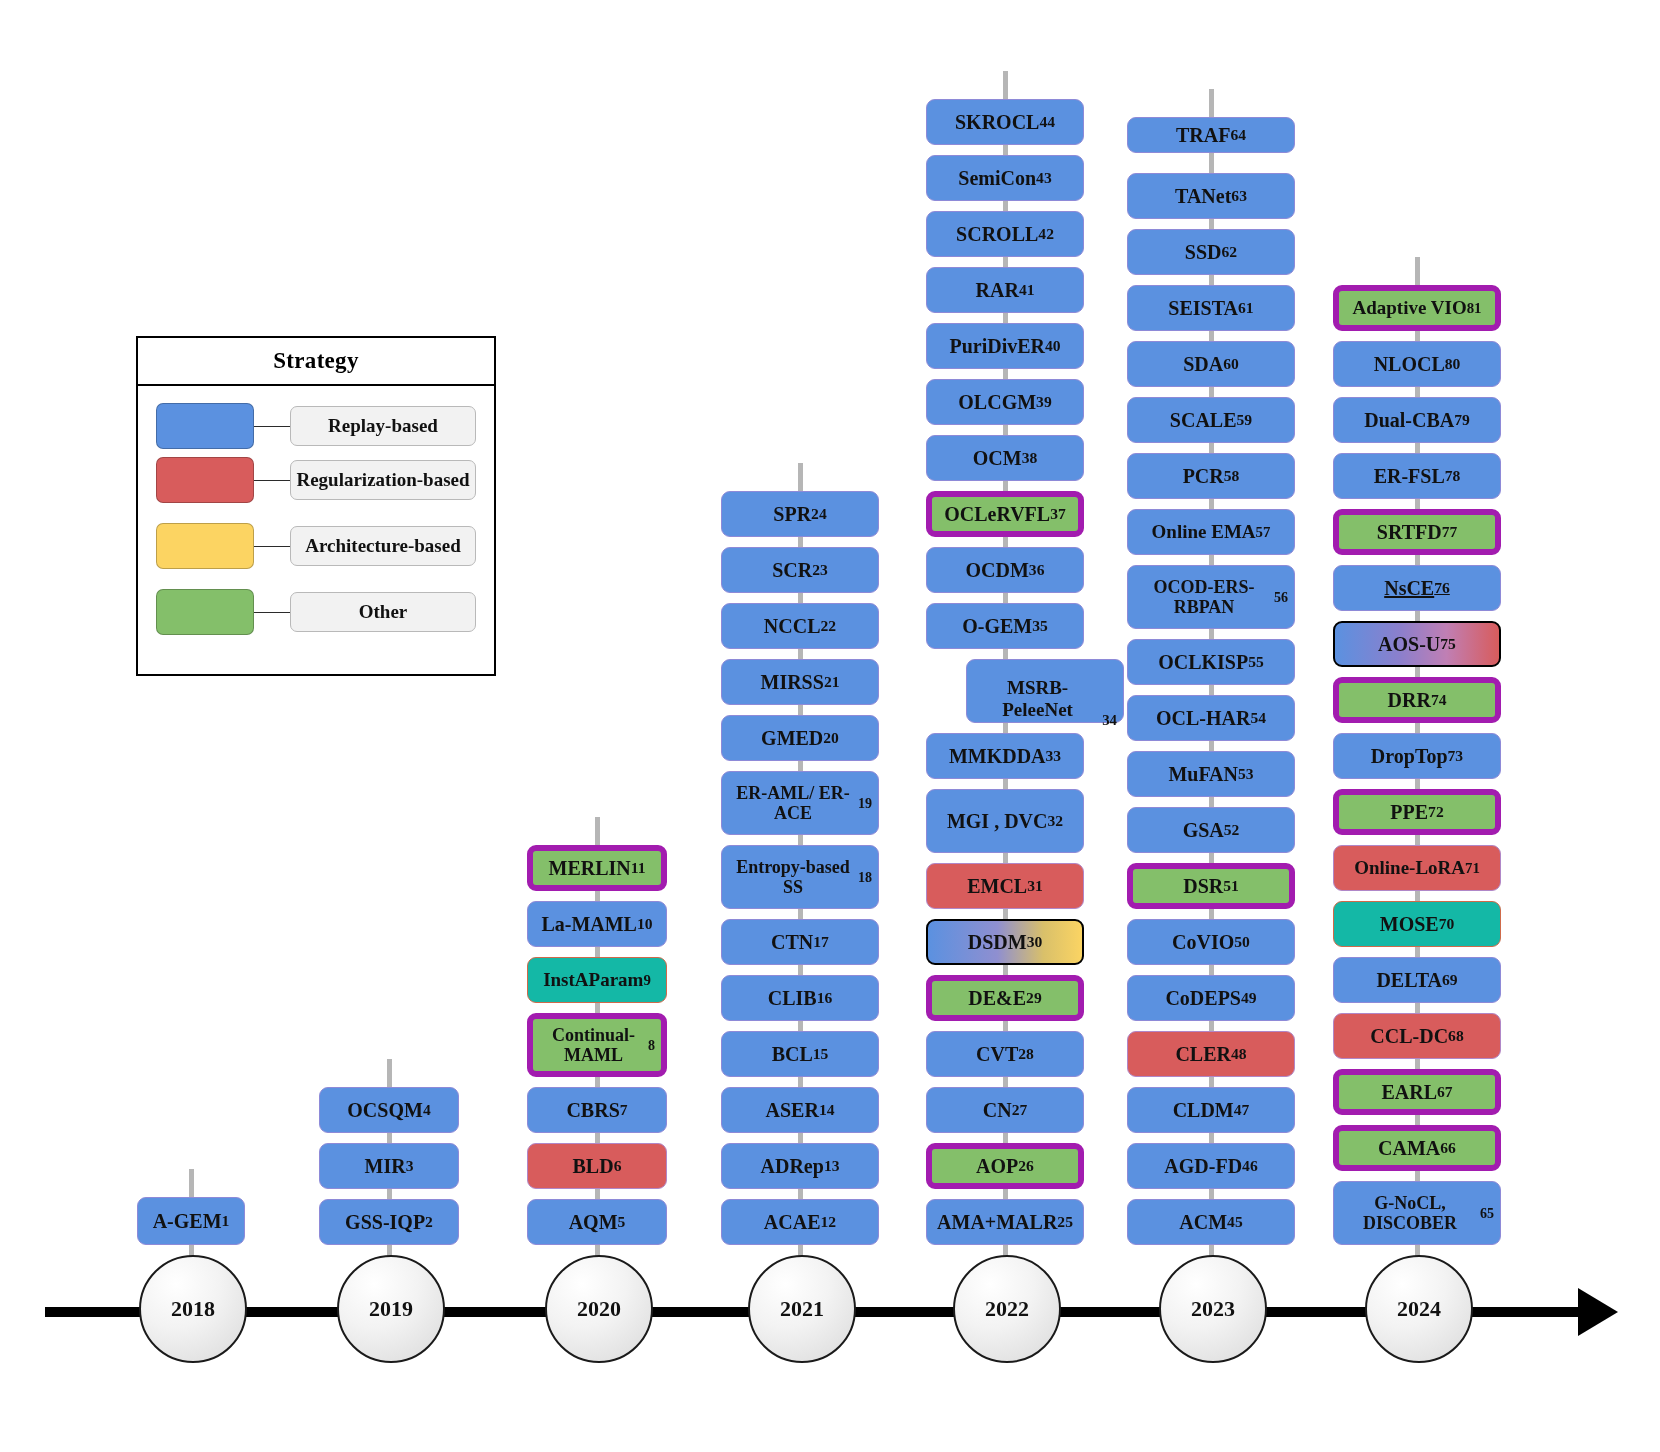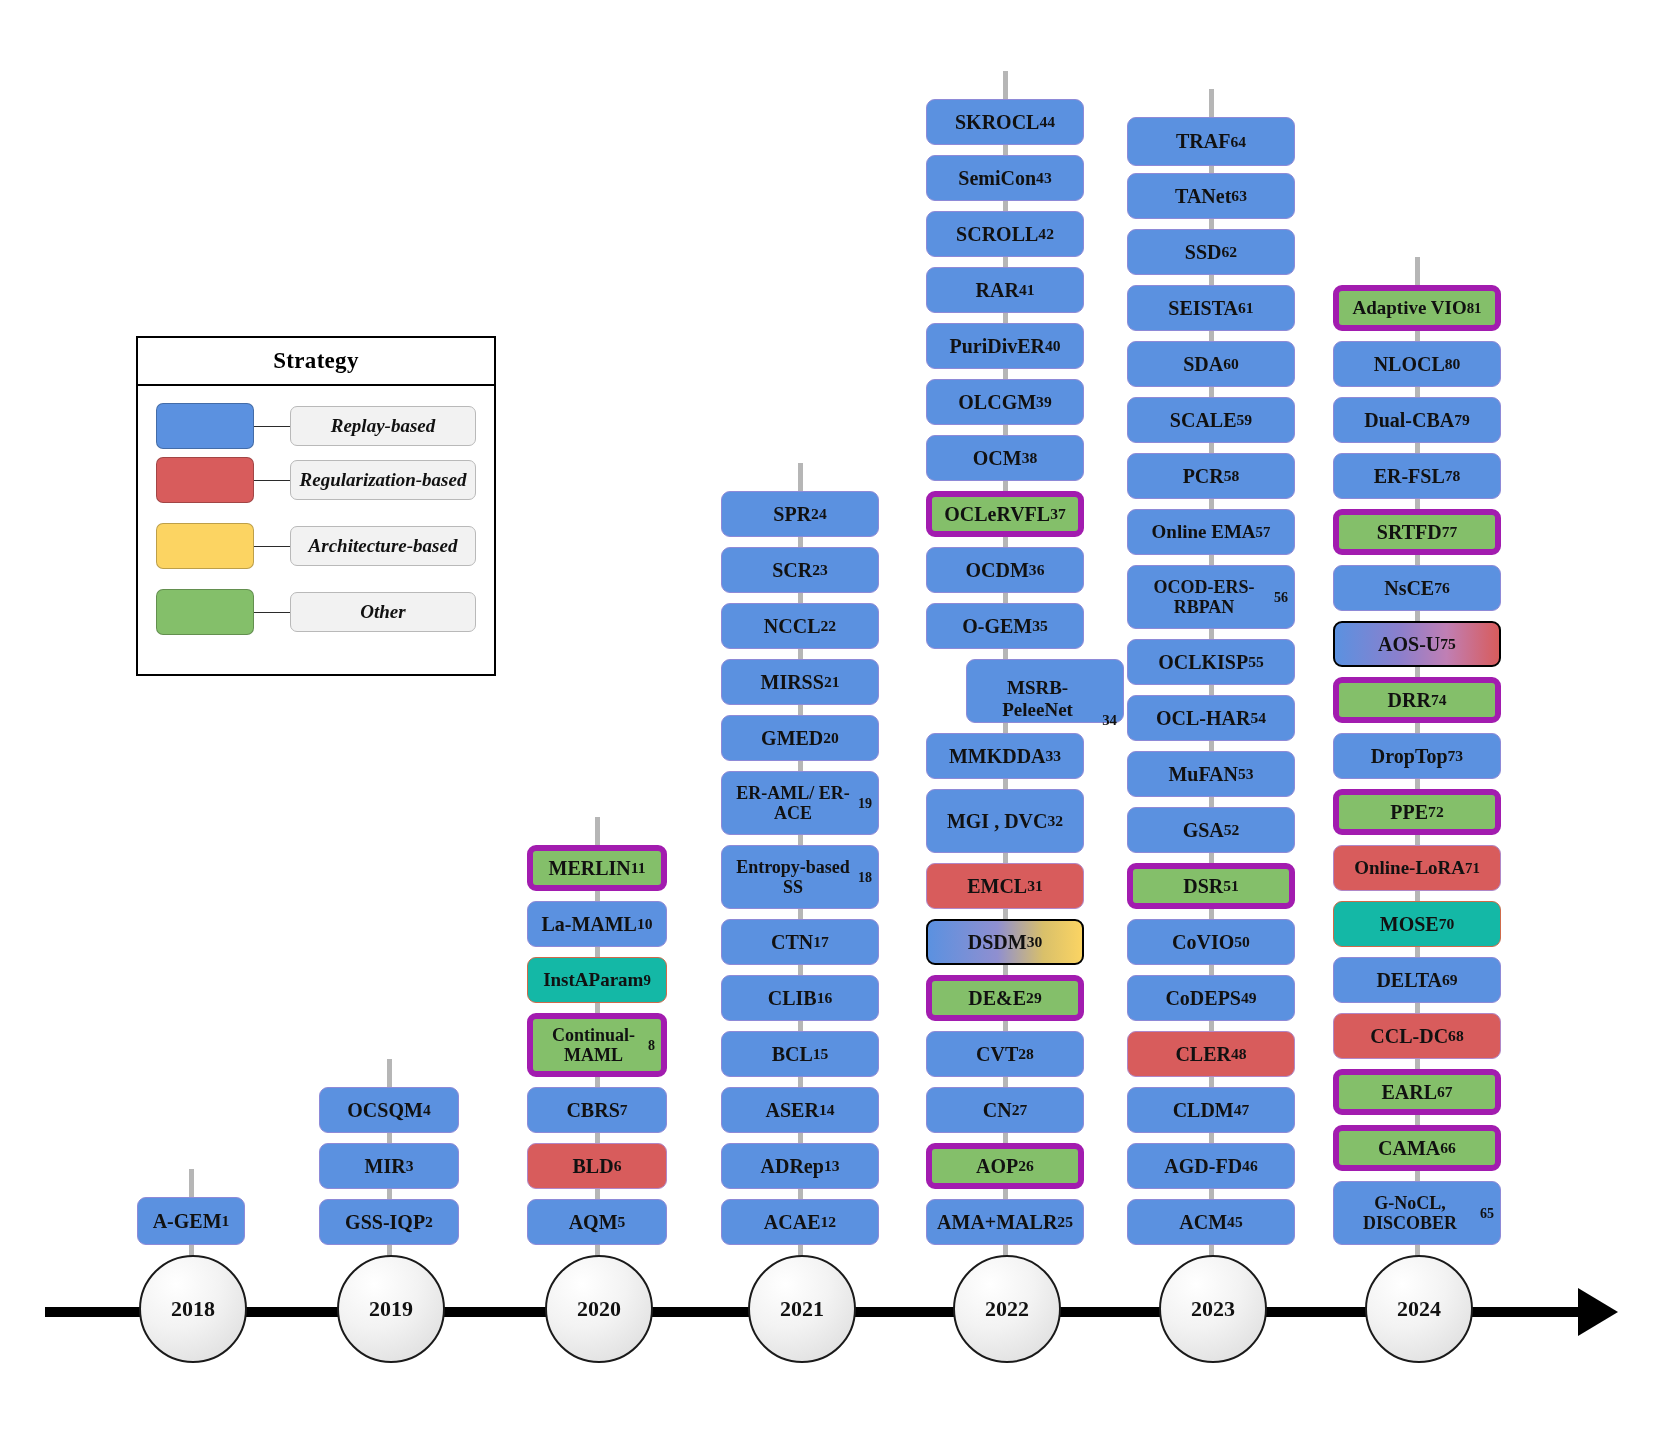--- a/index.html
+++ b/index.html
@@ -11,21 +11,21 @@
 
   
   .legend{
     position:absolute;left:136px;top:336px;width:360px;height:340px;
     border:2.5px solid #000;background:#fff;box-sizing:border-box;
   }
   .legend-title{
     height:46px;line-height:46px;text-align:center;font-weight:bold;
     font-size:23px;border-bottom:2.5px solid #000;color:#000;letter-spacing:.3px;
   }
-  .legend-body{position:relative;height:210px;font-style:italic;}
+  .legend-body{position:relative;height:210px;}
   .legend-row{
     position:absolute;left:0;right:0;height:48px;display:flex;align-items:center;
   }
   .swatch{
     width:96px;height:44px;margin-left:18px;border-radius:7px;flex:none;
     border:1px solid rgba(0,0,0,.25);
   }
   .leg-connector{width:36px;height:0;border-top:1.6px solid #2b2b2b;flex:none;}
   .leg-label{
     flex:none;width:186px;min-height:40px;border:1.4px solid #b9b9b9;border-radius:7px;
@@ -372,21 +372,21 @@
         <sup>61</sup>
       </div>
       <div class="box c-replay" style="left: 1127px; top: 229px; width: 168px; height: 46px; font-size: 20px;">
         <span>SSD</span>
         <sup>62</sup>
       </div>
       <div class="box c-replay" style="left: 1127px; top: 173px; width: 168px; height: 46px; font-size: 20px;">
         <span>TANet</span>
         <sup>63</sup>
       </div>
-      <div class="box c-replay" style="left: 1127px; top: 117px; width: 168px; height: 49px; font-size: 20px;">
+      <div class="box c-replay" style="left: 1127px; top: 117px; width: 168px; height: 36px; font-size: 20px;">
         <span>TRAF</span>
         <sup>64</sup>
       </div>
       <div class="year-circle" style="left: 1159px; top: 1255px;">
         <span>2023</span>
       </div>
       <div class="spine" style="left: 1415px; top: 257px; height: 1010px;"></div>
       <div class="box c-replay" style="left: 1333px; top: 1181px; width: 168px; height: 64px; font-size: 18px;">
         <span>G-NoCL, DISCOBER</span>
         <sup>65</sup>
@@ -424,21 +424,21 @@
         <sup>73</sup>
       </div>
       <div class="box c-other" style="left: 1333px; top: 677px; width: 168px; height: 46px; font-size: 20px;">
         <span>DRR</span>
         <sup>74</sup>
       </div>
       <div class="box c-grad-bpr" style="left: 1333px; top: 621px; width: 168px; height: 46px; font-size: 20px;">
         <span>AOS-U</span>
         <sup>75</sup>
       </div>
-      <div class="box c-replay" style="left: 1333px; top: 565px; width: 168px; height: 46px; font-size: 20px;">
+      <div class="box c-replay" style="left: 1333px; top: 565px; width: 168px; height: 46px; font-size: 20px; text-decoration: underline;">
         <span>NsCE</span>
         <sup>76</sup>
       </div>
       <div class="box c-other" style="left: 1333px; top: 509px; width: 168px; height: 46px; font-size: 20px;">
         <span>SRTFD</span>
         <sup>77</sup>
       </div>
       <div class="box c-replay" style="left: 1333px; top: 453px; width: 168px; height: 46px; font-size: 20px;">
         <span>ER-FSL</span>
         <sup>78</sup>

